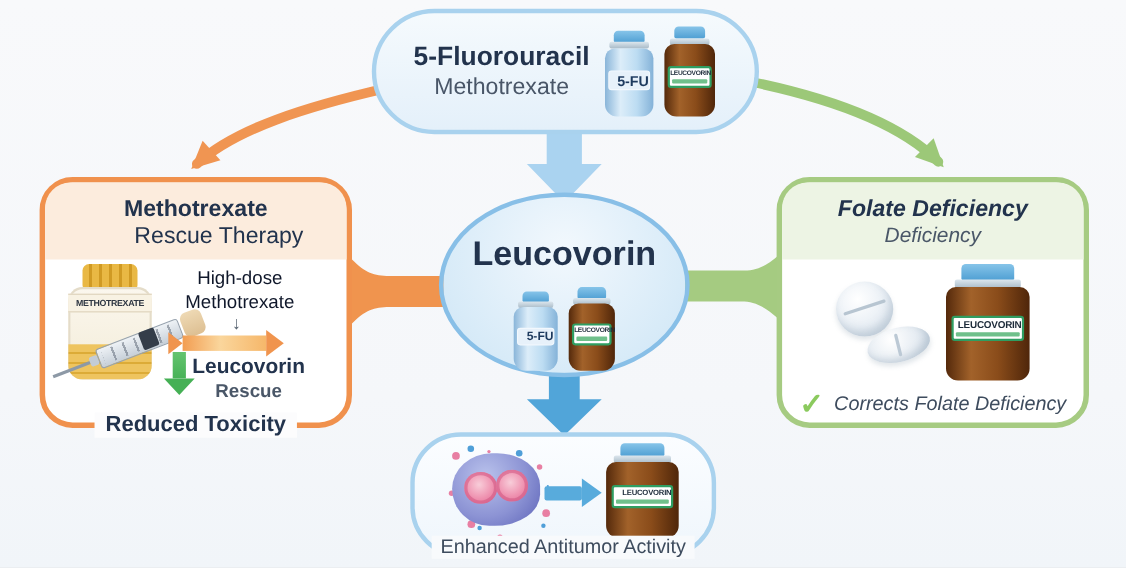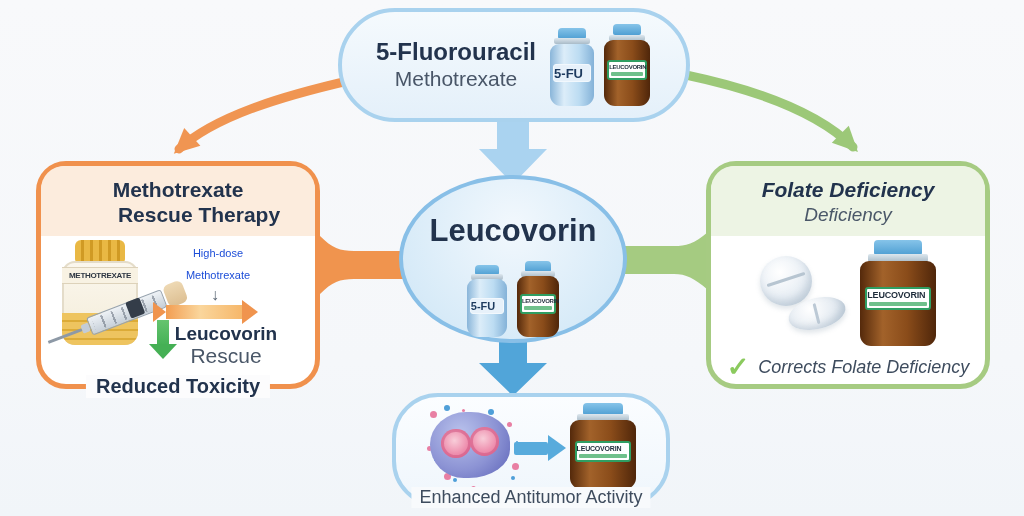--- a/index.html
+++ b/index.html
@@ -20,38 +20,38 @@
     background:radial-gradient(ellipse at 50% 30%,#f2f8fd,#d8ebf8 70%,#cde4f5);z-index:2;}
   .ellipse .e-title{position:absolute;left:0;right:0;top:34px;text-align:center;font-weight:bold;font-size:31px;color:#22334d;}
 
   .side-box{width:284px;height:228px;border-radius:30px;background:#fff;z-index:2;}
   .box-left{left:36px;top:161px;border:5px solid #f0914d;}
   .box-right{left:706px;top:161px;border:5px solid #a6cb82;}
   .side-header{height:70px;border-radius:23px 23px 0 0;text-align:center;padding-top:11px;box-sizing:border-box;}
   .box-left .side-header{background:#fcecdd;}
   .box-right .side-header{background:#edf4e4;font-style:italic;}
   .side-header .h1{font-weight:bold;font-size:21px;color:#22334d;line-height:25px;}
-  .side-header .h2l{font-weight:bold;font-size:21px;color:#22334d;line-height:25px;padding-left:42px;}
+  .side-header .h2l{font-weight:normal;font-size:21px;color:#22334d;line-height:25px;padding-left:42px;}
   .side-header .h2{font-size:19px;color:#4a5768;line-height:25px;}
   .side-body{position:relative;height:148px;}
 
-  .box-bottom{left:392px;top:393px;width:278px;height:114px;border:4px solid #a9d2ee;border-radius:46px;
+  .box-bottom{left:373px;top:393px;width:278px;height:114px;border:4px solid #a9d2ee;border-radius:46px;
     background:linear-gradient(180deg,#fbfdff,#eff6fc);z-index:2;}
 
   
   .vial{position:absolute;}
   .vial .vcap{position:absolute;top:0;left:19%;width:62%;height:14%;border-radius:4px 4px 2px 2px;
     background:linear-gradient(180deg,#86c4e9,#4f9fd3);}
   .vial .vring{position:absolute;top:13%;left:10%;width:80%;height:8%;border-radius:2px;
     background:linear-gradient(180deg,#dde7ee,#a9bbc8);}
   .vial .vbody{position:absolute;top:20%;left:0;width:100%;height:80%;border-radius:9px 9px 11px 11px;}
   .vial.brown .vbody{background:linear-gradient(90deg,#54290b,#a2622a 30%,#8a4c1a 62%,#4f260a);}
   .vial.blue .vbody{background:linear-gradient(90deg,#89b5d9,#dcedf9 32%,#bcdcf2 66%,#84b2d8);}
   .vial .vlabel{position:absolute;left:7%;right:7%;top:44%;background:#fff;border:2px solid #2f9e62;border-radius:3px;
-    text-align:left;color:#1d2b3a;font-weight:bold;padding:1px 0 0;}
+    text-align:right;color:#1d2b3a;font-weight:bold;padding:1px 0 0;}
   .vial .vstrip{height:4px;background:#6fc08b;margin:1px 2px 2px;border-radius:1px;}
   .vial.blue .vlabel{background:#e7f1fa;border:1px solid #f2f8fd;color:#1d3a5e;top:46%;}
   .lbl-xs{font-size:6px;letter-spacing:-0.3px;line-height:8px;}
   .lbl-s{font-size:7px;letter-spacing:-0.2px;line-height:9px;}
   .lbl-m{font-size:9px;letter-spacing:-0.2px;line-height:11px;}
   .fu-s{font-size:11px;line-height:13px;}
   .fu-m{font-size:13px;line-height:15px;}
 
   
   .mtx-bottle{left:21px;top:4px;width:76px;height:105px;position:absolute;}
@@ -67,33 +67,33 @@
   .syringe{position:absolute;left:4px;top:76px;width:158px;height:26px;transform:rotate(-21deg);transform-origin:30% 50%;display:flex;align-items:center;}
   .syringe .needle{width:36px;height:3px;background:#8d99a6;}
   .syringe .hub{width:8px;height:9px;background:#c3ccd6;border-radius:2px;}
   .syringe .barrel{position:relative;width:78px;height:17px;border:1px solid #97a3af;border-radius:3px;
     background:linear-gradient(180deg,#eef2f6,#c6cfd8);}
   .syringe .ticks{position:absolute;inset:2px 4px;background:repeating-linear-gradient(90deg,transparent 0 9px,rgba(90,100,115,.5) 9px 11px);}
   .syringe .band{position:absolute;left:52%;top:-1px;width:15px;height:17px;background:#343d49;border-radius:2px;}
   .syringe .ptip{width:20px;height:23px;background:linear-gradient(180deg,#eed9b4,#ddbf92);border-radius:6px;margin-left:2px;}
 
   
-  .step1{position:absolute;left:104px;top:6px;width:146px;text-align:center;font-size:11px;line-height:22px;color:#1d4ed8;}
+  .step1{position:absolute;left:104px;top:6px;width:146px;text-align:center;font-size:17px;line-height:22px;color:#0f172a;}
   .mini-down{position:absolute;left:170px;top:50px;font-size:16px;color:#5a6673;}
   .grad-arrow{position:absolute;left:112px;top:64px;display:flex;align-items:center;}
   .grad-arrow .gstart{width:0;height:0;border-left:13px solid #f0944e;border-top:10px solid transparent;border-bottom:10px solid transparent;}
   .grad-arrow .gbar{width:76px;height:14px;background:linear-gradient(90deg,#f2a express);
     background:linear-gradient(90deg,#f29d52,#fad69c 45%,#f6b76a);}
   .grad-arrow .gend{width:0;height:0;border-left:16px solid #f0944e;border-top:12px solid transparent;border-bottom:12px solid transparent;}
   .green-down{position:absolute;left:108px;top:84px;width:28px;}
   .green-down .gshaft{width:12px;height:24px;margin:0 auto;background:linear-gradient(180deg,#65c46f,#47b257);}
   .green-down .ghead{width:0;height:0;margin:0 auto;border-top:15px solid #45b055;border-left:14px solid transparent;border-right:14px solid transparent;}
   .step2{position:absolute;left:118px;top:86px;width:134px;text-align:center;}
   .step2 .s2a{font-weight:bold;font-size:19px;color:#22334d;line-height:23px;}
-  .step2 .s2b{font-size:21px;color:#4a5768;line-height:21px;}
+  .step2 .s2b{font-size:17px;color:#4a5768;line-height:21px;font-weight:bold;}
   .outcome{position:absolute;bottom:-14px;left:50%;transform:translateX(-50%);background:#fcfcfd;padding:0 10px;
     white-space:nowrap;font-weight:bold;font-size:20px;color:#22334d;}
 
   
   .pill-round{position:absolute;left:49px;top:20px;width:52px;height:50px;border-radius:50%;
     background:radial-gradient(circle at 38% 32%,#ffffff,#e9eff5 55%,#ccd8e2);
     box-shadow:inset -3px -5px 8px rgba(140,160,180,.35),0 3px 5px rgba(120,140,160,.22);}
   .pill-round:after{content:"";position:absolute;left:6px;top:22px;width:40px;height:3px;background:#b7c5d1;transform:rotate(-18deg);border-radius:2px;}
   .pill-oval{position:absolute;left:77px;top:62px;width:58px;height:31px;border-radius:50%;transform:rotate(-14deg);
     background:radial-gradient(circle at 40% 30%,#ffffff,#e7edf3 55%,#c9d5e0);

